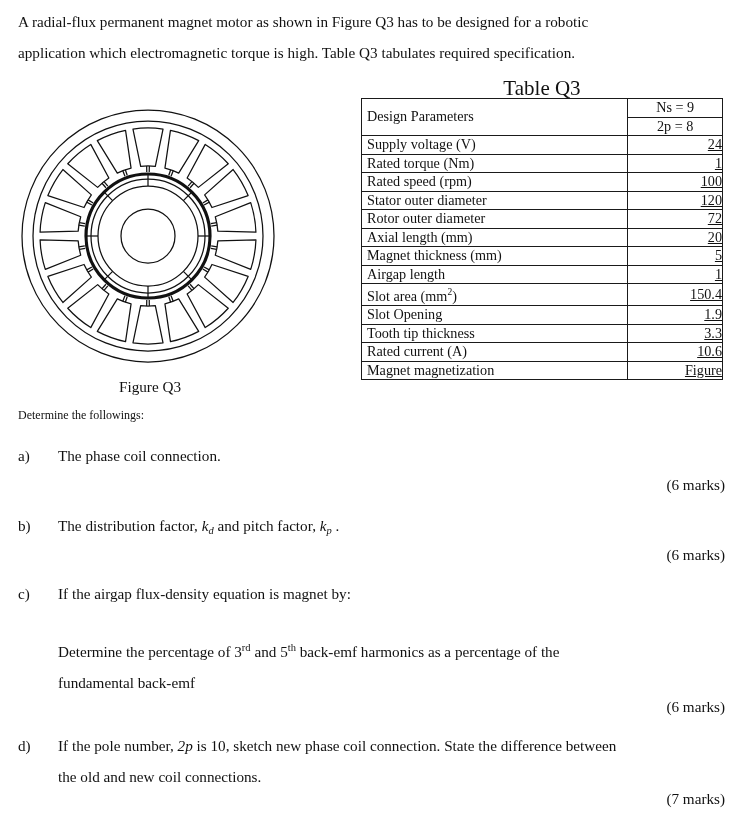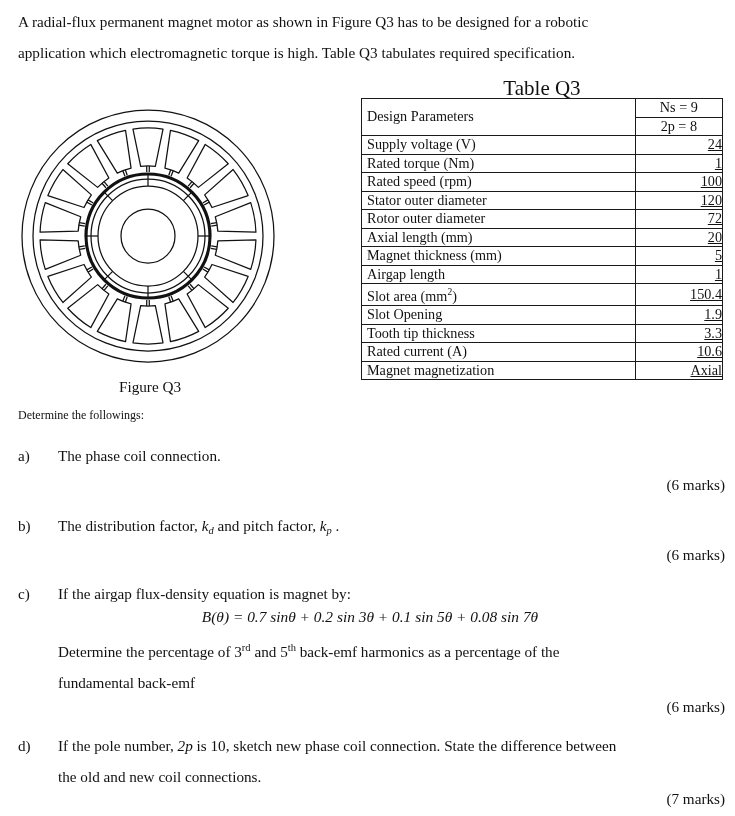--- a/index.html
+++ b/index.html
@@ -283,21 +283,21 @@
         <tr>
           <td>Tooth tip thickness</td>
           <td class="val">3.3</td>
         </tr>
         <tr>
           <td>Rated current (A)</td>
           <td class="val">10.6</td>
         </tr>
         <tr>
           <td>Magnet magnetization</td>
-          <td class="val">Axial</td>
+          <td class="val">Figure</td>
         </tr>
       </tbody>
   </table>
 
   <div class="determine">Determine the followings:</div>
 
   <div class="qitem" style="top:440px;">
     <span class="marker">a)</span>
     <div class="qbody">
       <span>The phase coil connection.</span>
@@ -312,21 +312,20 @@
     </div>
   </div>
   <div class="marks" style="top:546px;">(6 marks)</div>
 
   <div class="qitem" style="top:578px;">
     <span class="marker">c)</span>
     <div class="qbody">
       <span>If the airgap flux-density equation is magnet by:</span>
     </div>
   </div>
-  <div class="equation" style="top:608px;">B(θ) = 0.7 sinθ + 0.2 sin 3θ + 0.1 sin 5θ + 0.08 sin 7θ</div>
   <div class="qitem" style="top:632px;">
     <div class="qbody">
       <span><span>Determine the percentage of 3</span><span class="ord">rd</span><span> and 5</span><span class="ord">th</span><span> back-emf harmonics as a percentage of the</span></span>
       <span>fundamental back-emf</span>
     </div>
   </div>
   <div class="marks" style="top:698px;">(6 marks)</div>
 
   <div class="qitem" style="top:730px;">
     <span class="marker">d)</span>

